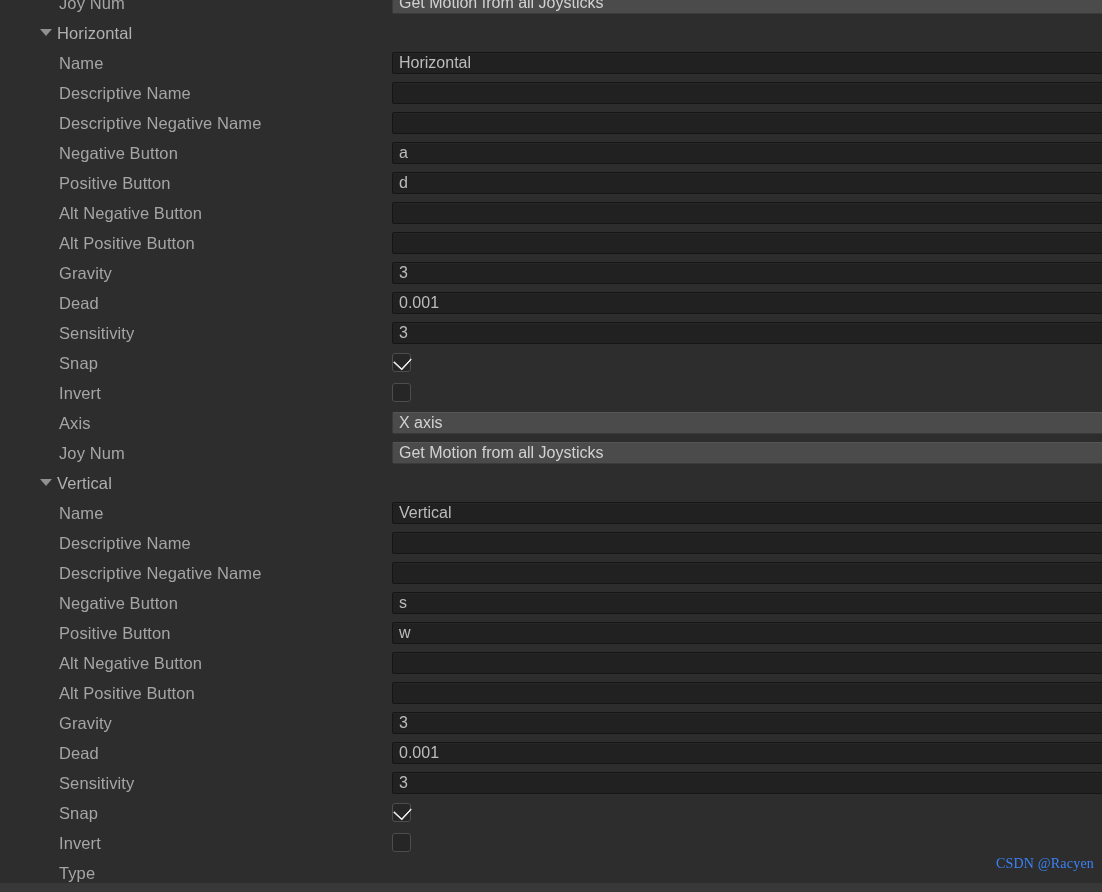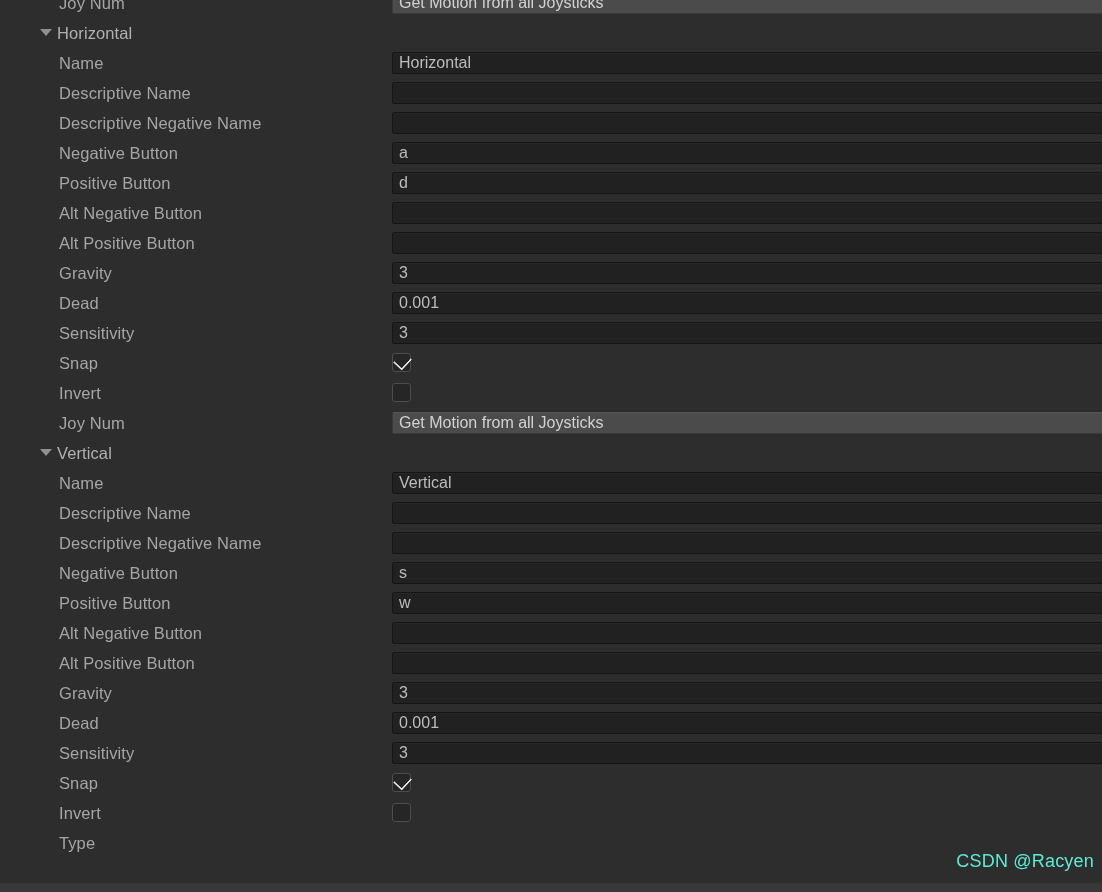--- a/index.html
+++ b/index.html
@@ -130,24 +130,24 @@
     transform: rotate(-47deg) scale(1.02);
     transform-origin: center;
     border-radius: 1px;
   }
 
   
   #watermark {
     position: absolute;
     right: 8px;
     bottom: 20px;
-    font-size: 18px;
-    color: #5eead4;
+    font-size: 14px;
+    color: #3b82f6;
     letter-spacing: 0.2px;
-    font-family: Liberation Sans, sans-serif;
+    font-family: Liberation Serif, serif;
     pointer-events: none;
   }
   #bottom-strip {
     position: absolute;
     left: 0;
     bottom: 0;
     width: 1102px;
     height: 9px;
     background: #383838;
   }
@@ -229,20 +229,26 @@
       </div>
       <div class="row">
         <div class="label lvl1">Snap</div>
         <div class="field toggle">
           <div class="check"></div>
         </div>
       </div>
       <div class="row">
         <div class="label lvl1">Invert</div>
         <div class="field toggle off"></div>
+      </div>
+      <div class="row">
+        <div class="label lvl1">Axis</div>
+        <div class="field popup">
+          <span class="val">X axis</span>
+        </div>
       </div>
       <div class="row">
         <div class="label lvl1">Joy Num</div>
         <div class="field popup">
           <span class="val">Get Motion from all Joysticks</span>
         </div>
       </div>
       <div class="row">
         <div class="foldout-arrow"></div>
         <div class="label lvl0">Vertical</div>

